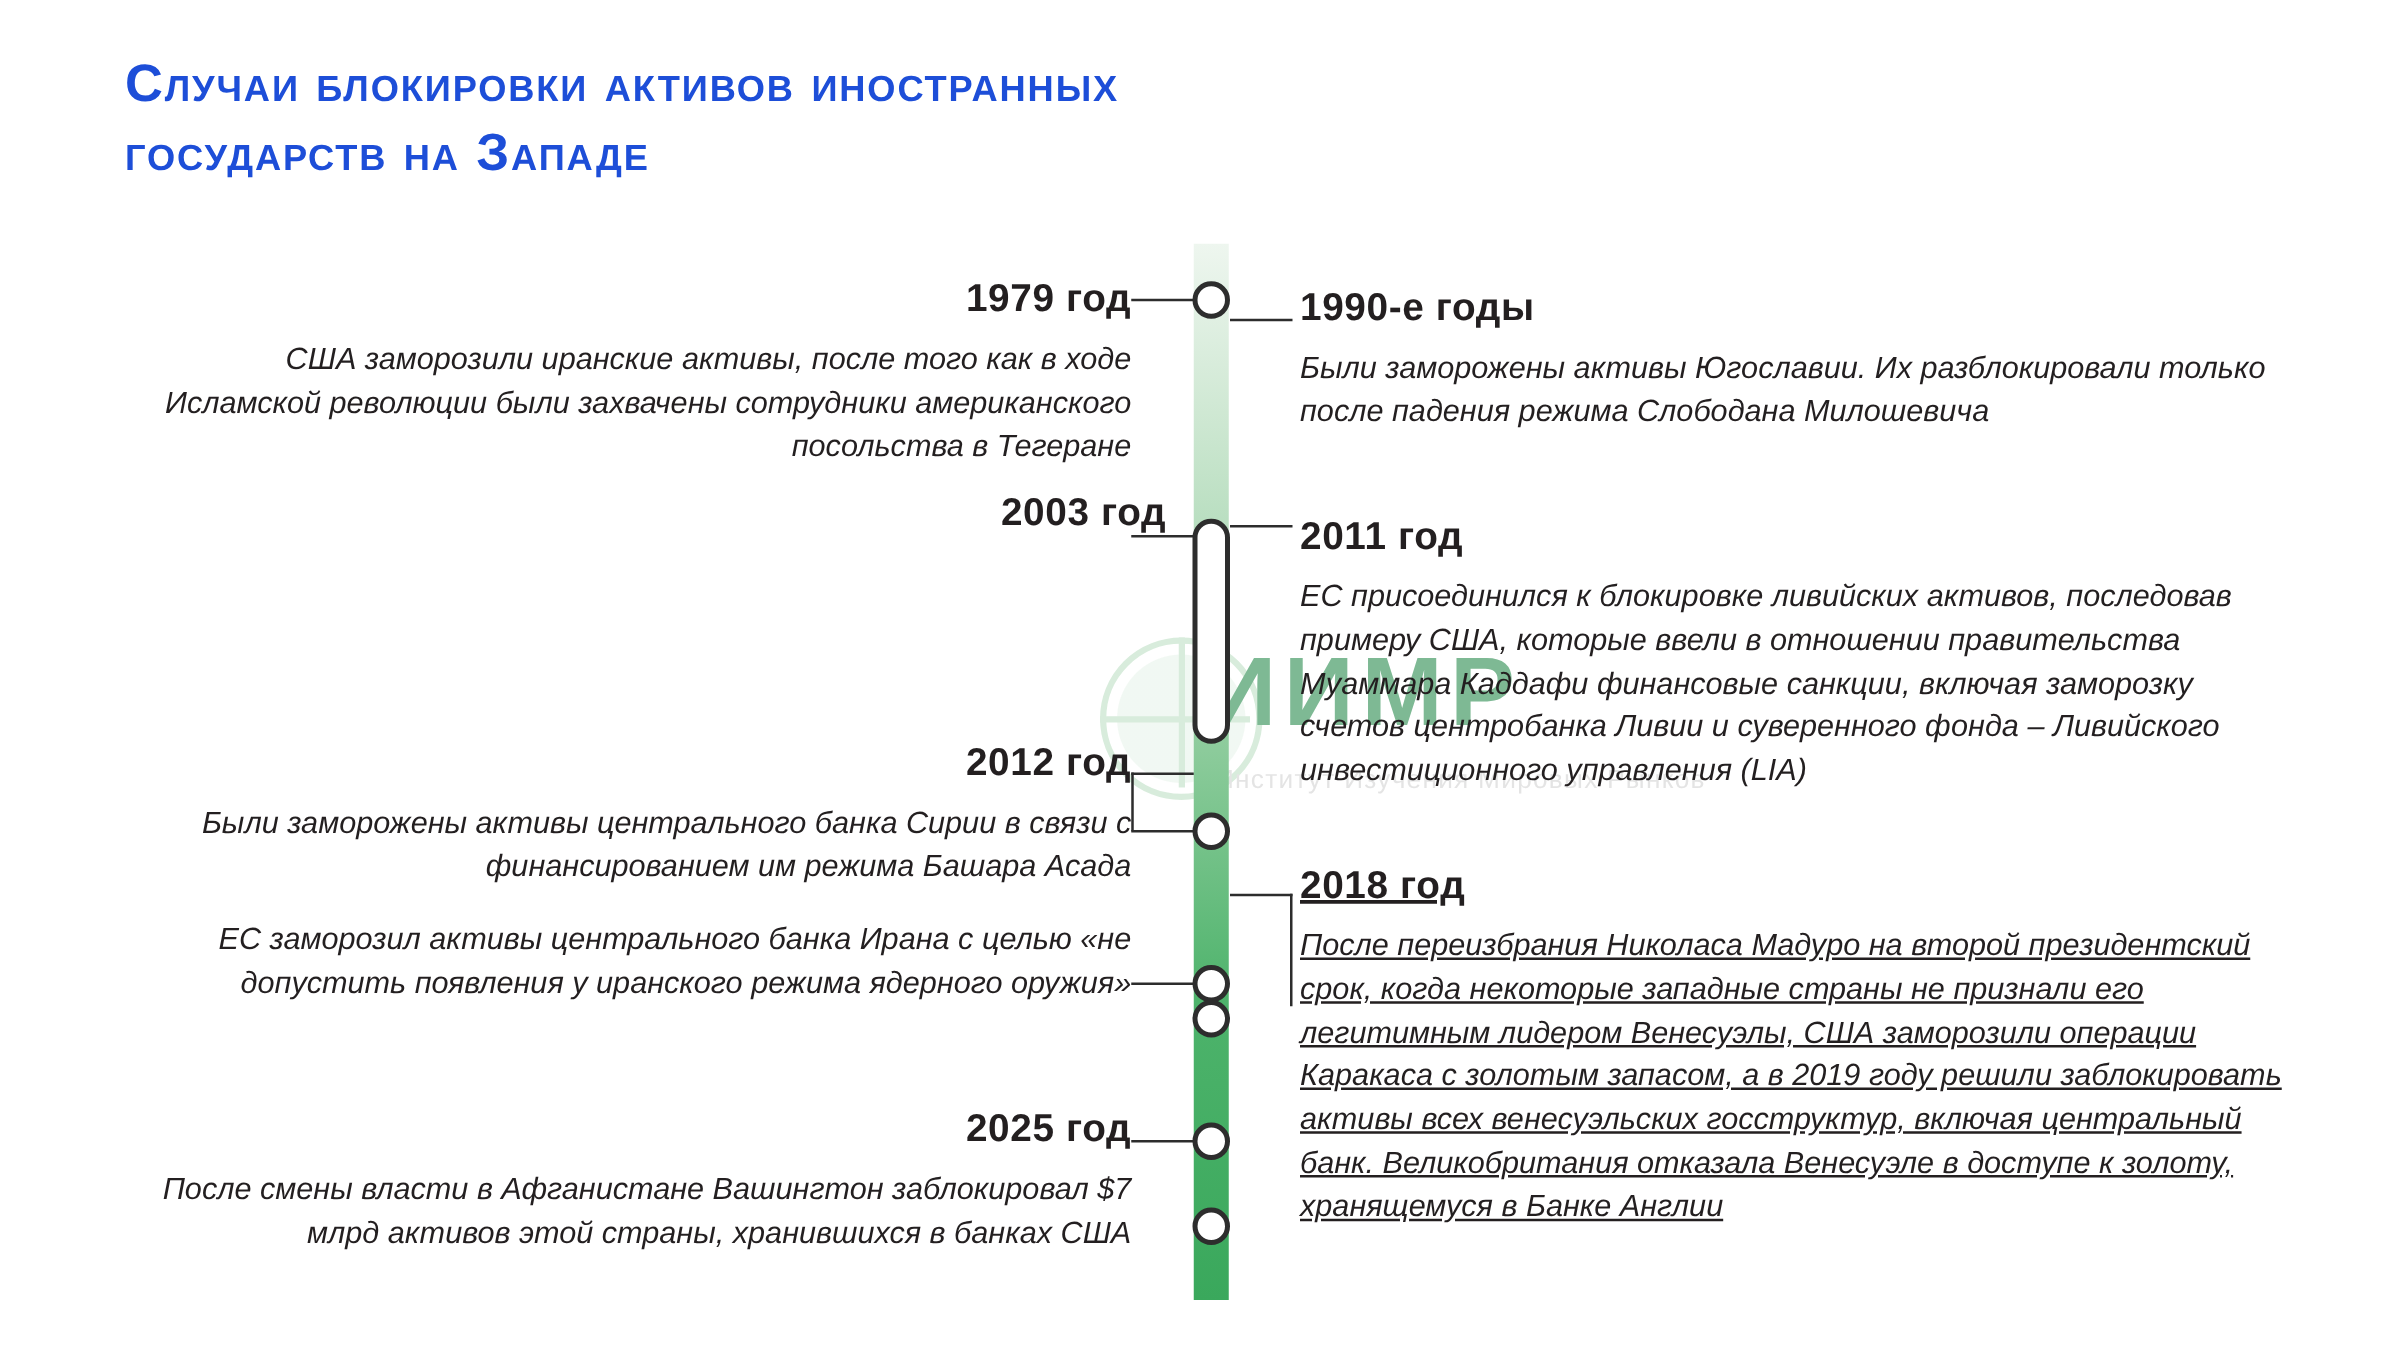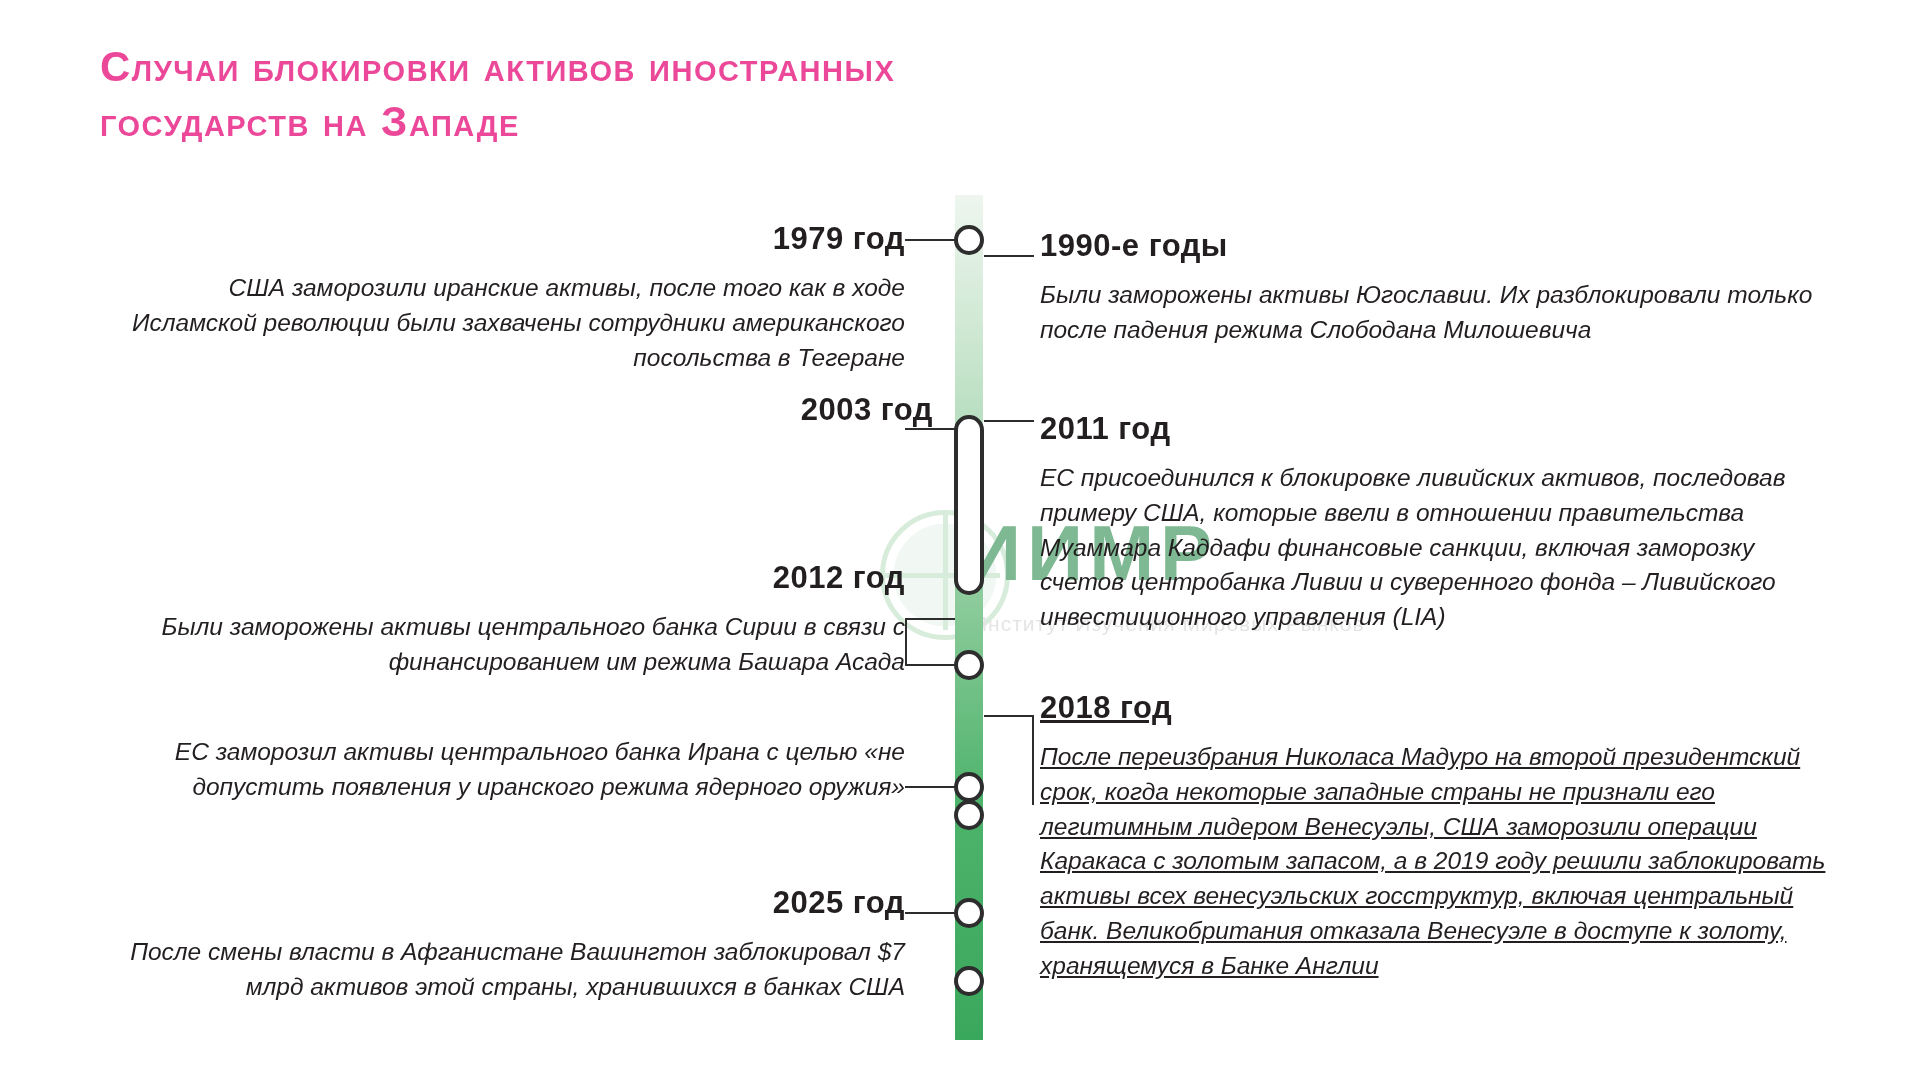--- a/index.html
+++ b/index.html
@@ -19,21 +19,21 @@
   
   #title {
     position: absolute;
     left: 100px;
     top: 40px;
     width: 1250px;
     font-size: 42px;
     line-height: 1.30;
     letter-spacing: 1.5px;
     font-weight: 700;
-    color: #ec4899;
+    color: #1d4ed8;
     font-variant: small-caps;
     text-transform: none;
   }
   #title .line { display: block; }
 
   
   #watermark {
     position: absolute;
     left: 860px;
     top: 500px;
@@ -194,21 +194,21 @@
 
 <div class="entry left" style="left:100px; top:392px; width:805px;margin-left:28px;">
   <div class="year">2003 год</div>
 </div>
 
 <div class="entry right" style="left:1040px; top:372px; width:800px;margin-top:39px;">
   <div class="year">2011 год</div>
   <div class="body">ЕС присоединился к блокировке ливийских активов, последовав примеру США, которые ввели в отношении правительства Муаммара Каддафи финансовые санкции, включая заморозку счетов центробанка Ливии и суверенного фонда – Ливийского инвестиционного управления (LIA)</div>
 </div>
 
-<div class="entry left" style="left:100px; top:560px; width:805px;">
+<div class="entry left" style="left:100px; top:592px; width:805px;">
   <div class="year">2012 год</div>
   <div class="body">Были заморожены активы центрального банка Сирии в связи с финансированием им режима Башара Асада</div>
 </div>
 
 <div class="entry left" style="left:100px; top:735px; width:805px;text-align:right;">
   <div class="body">ЕС заморозил активы центрального банка Ирана с целью «не допустить появления у иранского режима ядерного оружия»</div>
 </div>
 
 <div class="entry right" style="left:1040px; top:690px; width:800px;text-decoration:underline;">
   <div class="year">2018 год</div>

